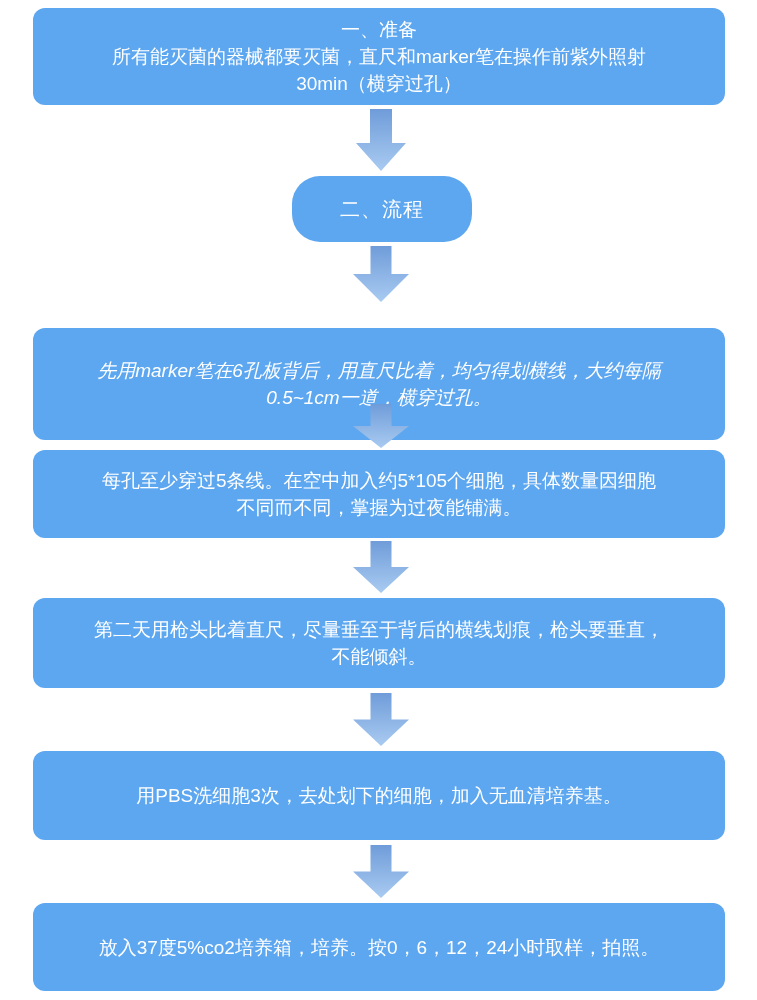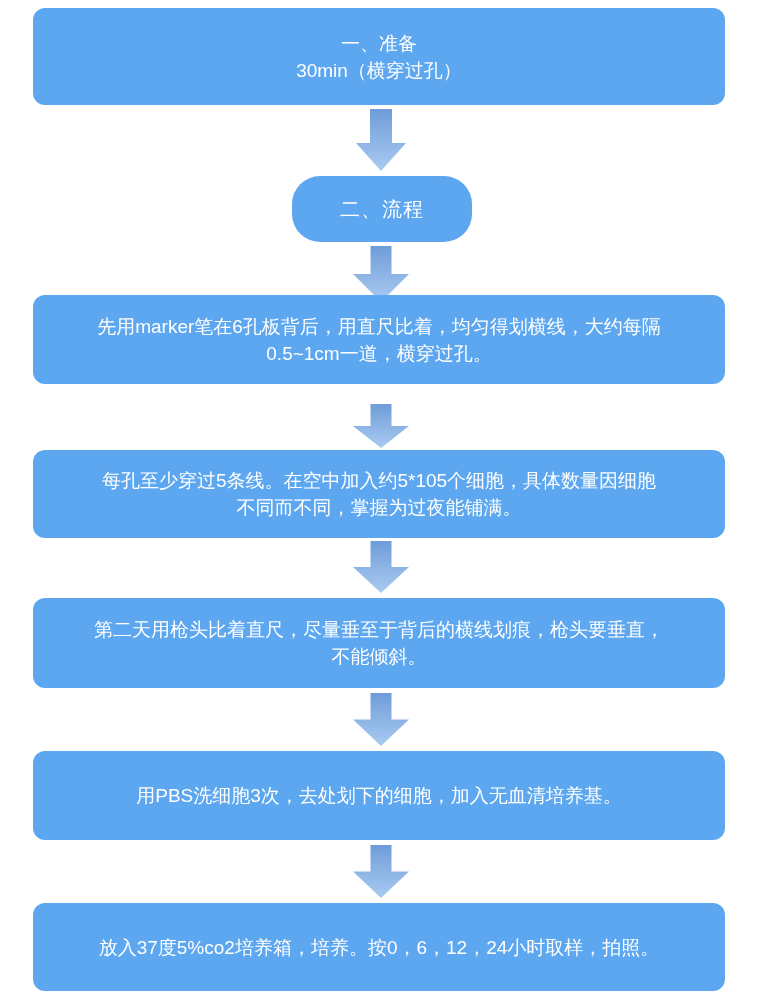--- a/index.html
+++ b/index.html
@@ -41,20 +41,21 @@
   }
 </style>
 </head>
 <body>
 
 <div class="canvas">
 
   <section class="box wide" style="top:8px; height:97px;">
     <div class="box-inner">
       <div class="line">一、准备</div>
+      <div class="line">所有能灭菌的器械都要灭菌，直尺和marker笔在操作前紫外照射</div>
       <div class="line">30min（横穿过孔）</div>
     </div>
   </section>
 
   <svg class="arrow" style="left:356px; top:109px;" width="50" height="62" viewBox="0 0 50 62">
     <defs>
       <linearGradient id="arrowGrad" x1="0" y1="0" x2="0" y2="1">
         <stop offset="0" stop-color="#6F9CD9"></stop>
         <stop offset="1" stop-color="#A9CBF1"></stop>
       </linearGradient>
@@ -65,21 +66,21 @@
   <section class="box small" style="top:176px; height:66px;border-radius:28px;">
     <div class="box-inner">
       <div class="line">二、流程</div>
     </div>
   </section>
 
   <svg class="arrow" style="left:353px; top:246px;" width="56" height="56" viewBox="0 0 56 54" preserveAspectRatio="none">
     <path d="M17.5 0 H38.5 V27 H56 L28 54 L0 27 H17.5 Z" fill="url(#arrowGrad)"></path>
   </svg>
 
-  <section class="box wide" style="top:295px; height:89px;">
+  <section class="box wide" style="top:328px; height:112px;font-style:italic;">
     <div class="box-inner">
       <div class="line">先用marker笔在6孔板背后，用直尺比着，均匀得划横线，大约每隔</div>
       <div class="line">0.5~1cm一道，横穿过孔。</div>
     </div>
   </section>
 
   <svg class="arrow" style="left:353px; top:404px;" width="56" height="44" viewBox="0 0 56 54" preserveAspectRatio="none">
     <path d="M17.5 0 H38.5 V27 H56 L28 54 L0 27 H17.5 Z" fill="url(#arrowGrad)"></path>
   </svg>
 

